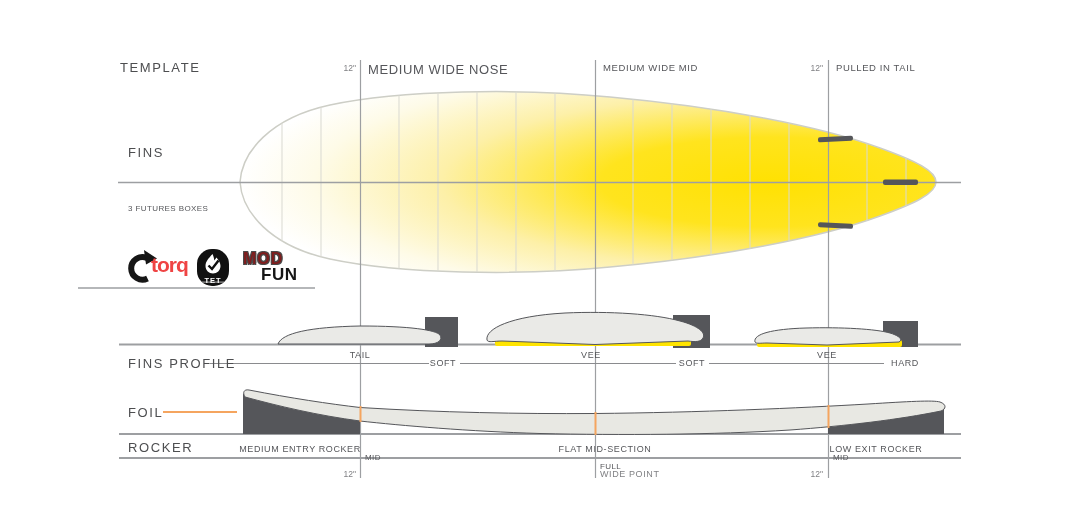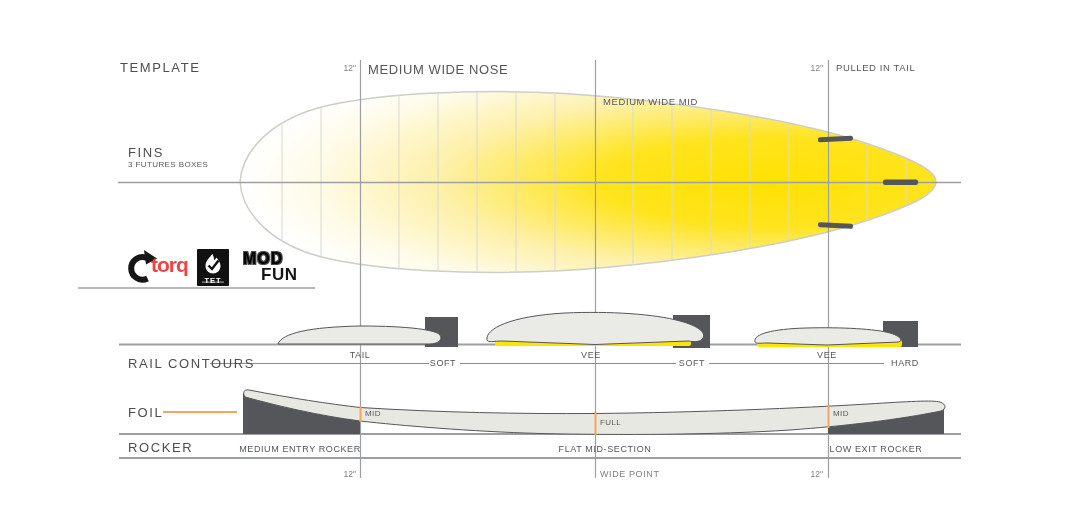--- a/index.html
+++ b/index.html
@@ -2,26 +2,26 @@
 <html><head>
 <meta charset="utf-8">
 <style>
   html,body{margin:0;padding:0;background:#fff;}
   #stage{position:relative;width:1080px;height:529px;background:#fff;overflow:hidden;
          font-family:Liberation Sans, sans-serif;color:#55565a;}
   #diagram-svg{position:absolute;left:0;top:0;}
   .abs{position:absolute;white-space:nowrap;}
   .hdr{font-size:13px;letter-spacing:1.6px;color:#4d4e50;}
   .lbl{font-size:9px;letter-spacing:0.6px;color:#55565a;}
-  .tiny{font-size:8px;letter-spacing:0.4px;color:#55565a;}
+  .tiny{font-size:8px;letter-spacing:0.4px;color:#55565a;margin-top:44px;}
   .meas{font-size:8.5px;color:#808184;text-align:right;width:26px;}
   .ctr{transform:translateX(-50%);}
   .wordgap{word-spacing:5px;}
   .torq-text{font-size:21px;font-weight:700;letter-spacing:-1px;color:#ef4444;}
-  .mod{font-size:16px;font-weight:700;letter-spacing:1px;line-height:15px;color:#000000;
+  .mod{font-size:16px;font-weight:700;letter-spacing:1px;line-height:15px;color:#7f1d1d;
        text-shadow:-1px -1px 0 #4a4a4a,1px -1px 0 #4a4a4a,-1px 1px 0 #4a4a4a,1px 1px 0 #4a4a4a;}
   .fun{font-size:17px;font-weight:800;letter-spacing:0.5px;line-height:17px;color:#161616;margin-left:18px;}
   .tct-label{position:absolute;left:0;right:0;top:27px;text-align:center;color:#fff;
              font-size:7.5px;font-weight:700;letter-spacing:1px;}
 </style>
 </head>
 <body>
 
 <div id="stage">
 
@@ -108,27 +108,27 @@
 
     <g>
       <path d="M 147,258 A 11.3,11.3 0 1 0 147.5,278.5" fill="none" stroke="#161616" stroke-width="6"></path>
       <polygon points="144,250 157,258.5 146,264.5" fill="#161616"></polygon>
     </g>
   </svg>
 
   <div class="abs hdr" style="left:120px;top:60px;">TEMPLATE</div>
   <div class="abs hdr" style="left:128px;top:145px;">FINS</div>
   <div class="abs tiny" style="left:128px;top:160px;">3 FUTURES BOXES</div>
-  <div class="abs hdr" style="left:128px;top:356px;">RAIL CONTOURS</div>
+  <div class="abs hdr" style="left:128px;top:356px;">FINS PROFILE</div>
   <div class="abs hdr" style="left:128px;top:405px;">FOIL</div>
   <div class="abs hdr" style="left:128px;top:440px;">ROCKER</div>
 
   <div class="abs meas" style="left:330px;top:63px;">12"</div>
   <div class="abs lbl" style="left:368px;top:62px;font-size:13px;">MEDIUM WIDE NOSE</div>
-  <div class="abs lbl" style="left:603px;top:62px;font-size:9.5px;margin-top:34px;">MEDIUM WIDE MID</div>
+  <div class="abs lbl" style="left:603px;top:62px;font-size:9.5px;">MEDIUM WIDE MID</div>
   <div class="abs meas" style="left:797px;top:63px;">12"</div>
   <div class="abs lbl" style="left:836px;top:62px;font-size:9.5px;">PULLED IN TAIL</div>
 
   <div class="abs lbl ctr" style="left:360px;top:350px;">TAIL</div>
   <div class="abs lbl ctr" style="left:591px;top:350px;">VEE</div>
   <div class="abs lbl ctr" style="left:827px;top:350px;">VEE</div>
 
   <div class="abs lbl ctr" style="left:443px;top:358px;">SOFT</div>
   <div class="abs lbl ctr" style="left:692px;top:358px;">SOFT</div>
   <div class="abs lbl ctr" style="left:905px;top:358px;text-align:center;">HARD</div>
@@ -139,21 +139,21 @@
 
   <div class="abs lbl ctr" style="left:300px;top:444px;">MEDIUM ENTRY ROCKER</div>
   <div class="abs lbl ctr" style="left:595px;top:444px;padding-left:20px;">FLAT MID-SECTION</div>
   <div class="abs lbl ctr" style="left:876px;top:444px;">LOW EXIT ROCKER</div>
 
   <div class="abs meas" style="left:330px;top:469px;">12"</div>
   <div class="abs lbl" style="left:600px;top:469px;color:#808184;">WIDE POINT</div>
   <div class="abs meas" style="left:797px;top:469px;">12"</div>
 
   <div class="abs torq-text" style="left:151px;top:253px;">torq</div>
-  <div class="abs" style="left:197px;top:249px;width:32px;height:37px;background:#111;border-radius:1px;">
+  <div class="abs" style="left:197px;top:249px;width:32px;height:37px;background:#111;border-radius:15px;">
     <svg width="32" height="37" viewBox="0 0 32 37">
       <path d="M 15.5,5 C 11.5,9.5 8.5,12.5 8.5,17 C 8.5,21.5 12,24.5 16,24.5 C 20,24.5 23.5,21.5 23.5,17 C 23.5,13.8 21.5,11 19.5,8.5 L 17.3,11.5 C 17,8.8 16.4,6.8 15.5,5 Z" fill="#fff"></path>
       <path d="M 11.5,16.5 L 15,20 L 21.5,11.5" fill="none" stroke="#111" stroke-width="2.4"></path>
       <rect x="5" y="32.5" width="22" height="1.2" fill="#9a9a9a"></rect>
     </svg>
     <div class="tct-label">TET</div>
   </div>
   <div class="abs" style="left:243px;top:251px;">
     <div class="mod">MOD</div>
     <div class="fun">FUN</div>

